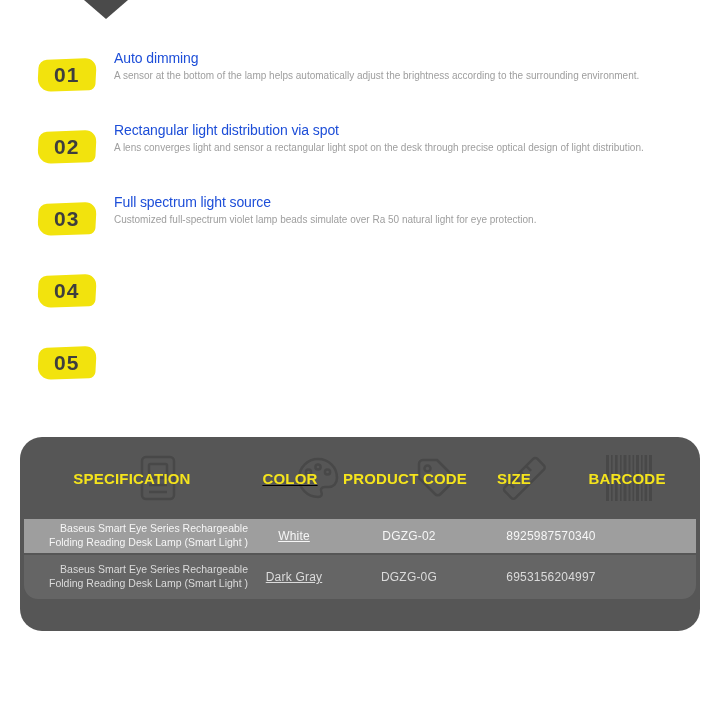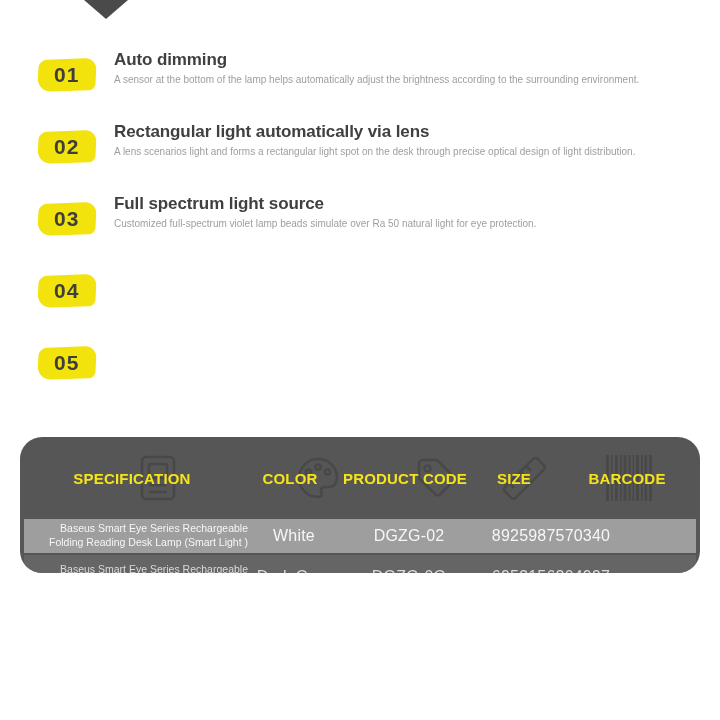--- a/index.html
+++ b/index.html
@@ -28,34 +28,34 @@
     border-radius:8px 12px 6px 14px;
     transform:rotate(-2deg) skewX(-5deg);
     display:flex; align-items:center; justify-content:center;
   }
   .badge span {
     transform:skewX(5deg) rotate(2deg);
     font-size:21px; font-weight:bold; color:#3E3E3E; letter-spacing:1px;
   }
 
   .ftext { margin-left:18px; }
-  .ftitle { margin:0 0 3px 0; font-size:17px; font-weight:bold; color:#404040; letter-spacing:-0.1px; }
+  .ftitle { margin:0 0 3px 0; font-size:14px; font-weight:normal; color:#1d4ed8; letter-spacing:-0.1px; }
   .fdesc  { margin:0; font-size:10px; color:#9E9E9E; line-height:1.48; max-width:556px; }
 
   
   .panel {
-    position:relative; width:680px; height:136px;
+    position:relative; width:680px; height:194px;
     margin:58px 0 0 20px;
     background:#565656; border-radius:22px;
     overflow:hidden; box-sizing:border-box;
   }
   .thead { display:flex; height:82px; align-items:stretch; }
   .th { position:relative; display:flex; align-items:center; justify-content:center; }
   .col-spec    { width:224px; }
-  .col-color   { width:92px;  }
+  .col-color   { width:92px;text-decoration:underline;  }
   .col-code    { width:138px; }
   .col-barcode { width:146px; }
   .col-size    { flex:1; }
 
   .hlabel {
     position:relative; z-index:1;
     color:#F5E41C; font-weight:bold; font-size:15px; letter-spacing:0.2px;
     white-space:nowrap;
   }
   .wicon {
@@ -66,21 +66,21 @@
   .wicon-palette { transform:translate(-50%,-50%) translateX(28px); }
   .wicon-tag     { transform:translate(-50%,-50%) translateX(30px); }
   .wicon-barcode { transform:translate(-50%,-50%) translateX(2px); }
   .wicon-ruler   { transform:translate(-50%,-50%) translateX(10px); }
 
   .rows { margin:0 4px; }
   .trow { display:flex; align-items:center; }
   .row-light { height:34px; background:#9E9E9E; color:#F6F6F6; margin-bottom:2px; }
   .row-dark  { height:44px; background:#656565; color:#DBDBDB; border-radius:0 0 14px 14px; }
 
-  .td { display:flex; align-items:center; justify-content:center; font-size:16px; letter-spacing:0.2px; }
+  .td { display:flex; align-items:center; justify-content:center; font-size:12px; letter-spacing:0.2px; }
   .td.name {
     justify-content:flex-start; text-align:right;
     font-size:10.5px; line-height:1.32; padding-left:19px; box-sizing:border-box;
     letter-spacing:0;
   }
 </style>
 </head>
 <body>
 
 <div class="canvas">
@@ -97,22 +97,22 @@
         <h3 class="ftitle">Auto dimming</h3>
         <p class="fdesc">A sensor at the bottom of the lamp helps automatically adjust the brightness according to the surrounding environment.</p>
       </div>
     </div>
 
     <div class="feature">
       <div class="badge">
         <span>02</span>
       </div>
       <div class="ftext">
-        <h3 class="ftitle">Rectangular light automatically via lens</h3>
-        <p class="fdesc">A lens scenarios light and forms a rectangular light spot on the desk through precise optical design of light distribution.</p>
+        <h3 class="ftitle">Rectangular light distribution via spot</h3>
+        <p class="fdesc">A lens converges light and sensor a rectangular light spot on the desk through precise optical design of light distribution.</p>
       </div>
     </div>
 
     <div class="feature">
       <div class="badge">
         <span>03</span>
       </div>
       <div class="ftext">
         <h3 class="ftitle">Full spectrum light source</h3>
         <p class="fdesc">Customized full-spectrum violet lamp beads simulate over Ra 50 natural light for eye protection.</p>

